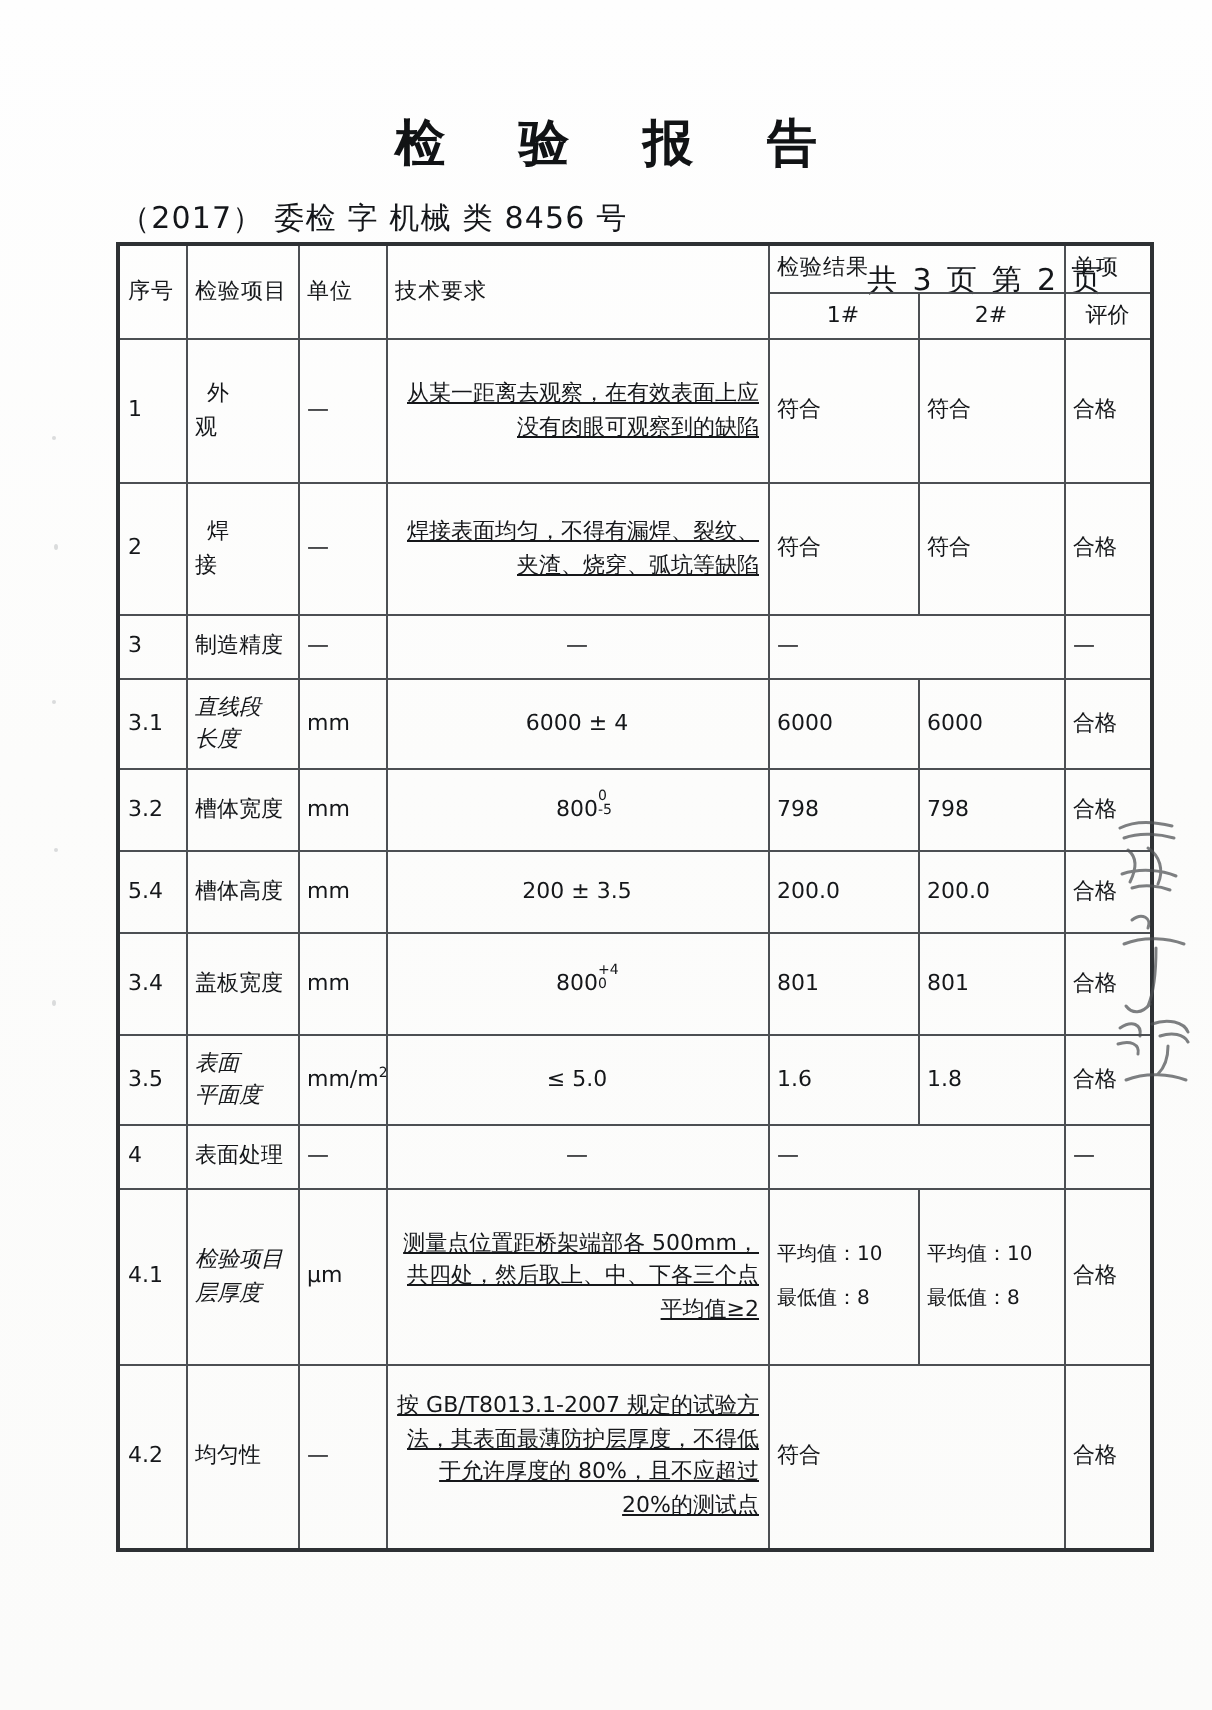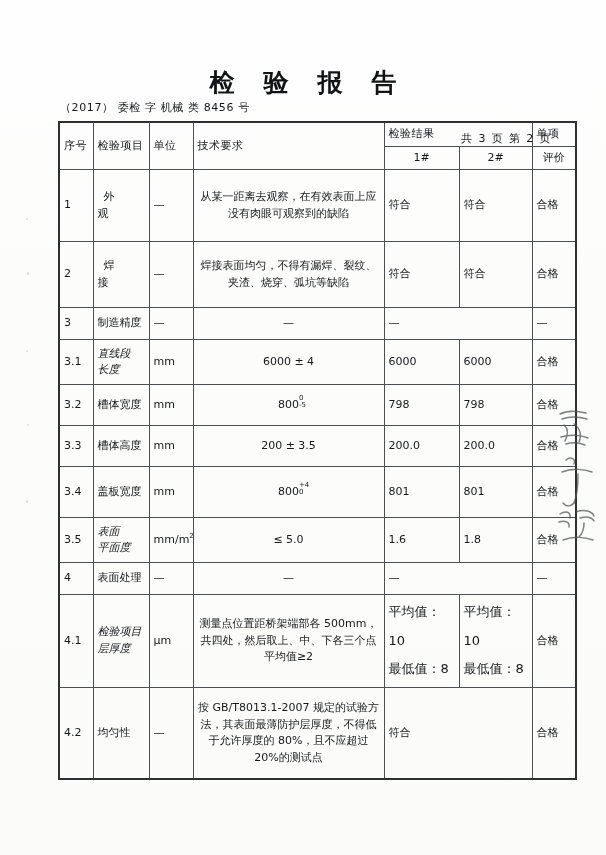--- a/index.html
+++ b/index.html
@@ -22,38 +22,38 @@
     position: absolute;
     inset: 0;
     background: linear-gradient(180deg, #fefefe 0%, #fcfcfb 45%, #fbfbfa 100%);
   }
 
   
   .doc-title {
     position: absolute;
     left: 0;
     right: 0;
-    top: 66px;
+    top: 55px;
     text-align: center;
-    font-family: Liberation Sans, sans-serif;
+    font-family: Liberation Mono, monospace;
     font-size: 25px;
     font-weight: 700;
     letter-spacing: 11px;
     text-indent: 11px;
     color: #111315;
   }
 
   
   .subhead {
     position: absolute;
     top: 100px;
     left: 60px;
     right: 54px;
     height: 18px;
-    font-size: 11px;
+    font-size: 15px;
     color: #14161a;
   }
   .subhead .left {
     position: absolute;
     left: 0;
     top: 0;
     white-space: nowrap;
     letter-spacing: 0.6px;
   }
   .subhead .right {
@@ -104,38 +104,38 @@
     padding: 4px 2px;
     letter-spacing: 0.5px;
   }
   .hdr-sub td {
     text-align: center;
     font-size: 11px;
     padding: 3px 2px;
   }
   .spread { letter-spacing: 6px; text-indent: 6px; }
   .two-line { line-height: 1.45; font-style: italic; }
-  .req-block { text-align: center; }
+  .req-block { text-align: right; text-decoration: underline; }
   .req-center { text-align: center; }
   .dash { font-size: 12px; color: #22262a; }
   .tolnum { position: relative; display: inline-block; }
   .tolnum .tols {
     position: absolute;
     left: 100%;
     top: -2px;
     font-size: 7px;
     line-height: 1.05;
     text-align: left;
     white-space: nowrap;
   }
 
   .res-stack {
     display: block;
     line-height: 2.2;
-    font-size: 13px;
+    font-size: 10px;
   }
 
   .unit-sup { font-size: 7px; vertical-align: super; line-height: 0; }
 
   
   .handwrite {
     position: absolute;
     right: 6px;
     top: 404px;
     width: 46px;
@@ -248,21 +248,21 @@
         <td>mm</td>
         <td class="req-center">
           <span class="tolnum"><span>800</span><span class="tols"><span>0</span><br><span>-5</span></span></span>
         </td>
         <td>798</td>
         <td>798</td>
         <td>合格</td>
       </tr>
 
       <tr style="height:41px">
-        <td>3.3</td>
+        <td>5.4</td>
         <td>槽体高度</td>
         <td>mm</td>
         <td class="req-center">200 ± 3.5</td>
         <td>200.0</td>
         <td>200.0</td>
         <td>合格</td>
       </tr>
 
       <tr style="height:51px">
         <td>3.4</td>

